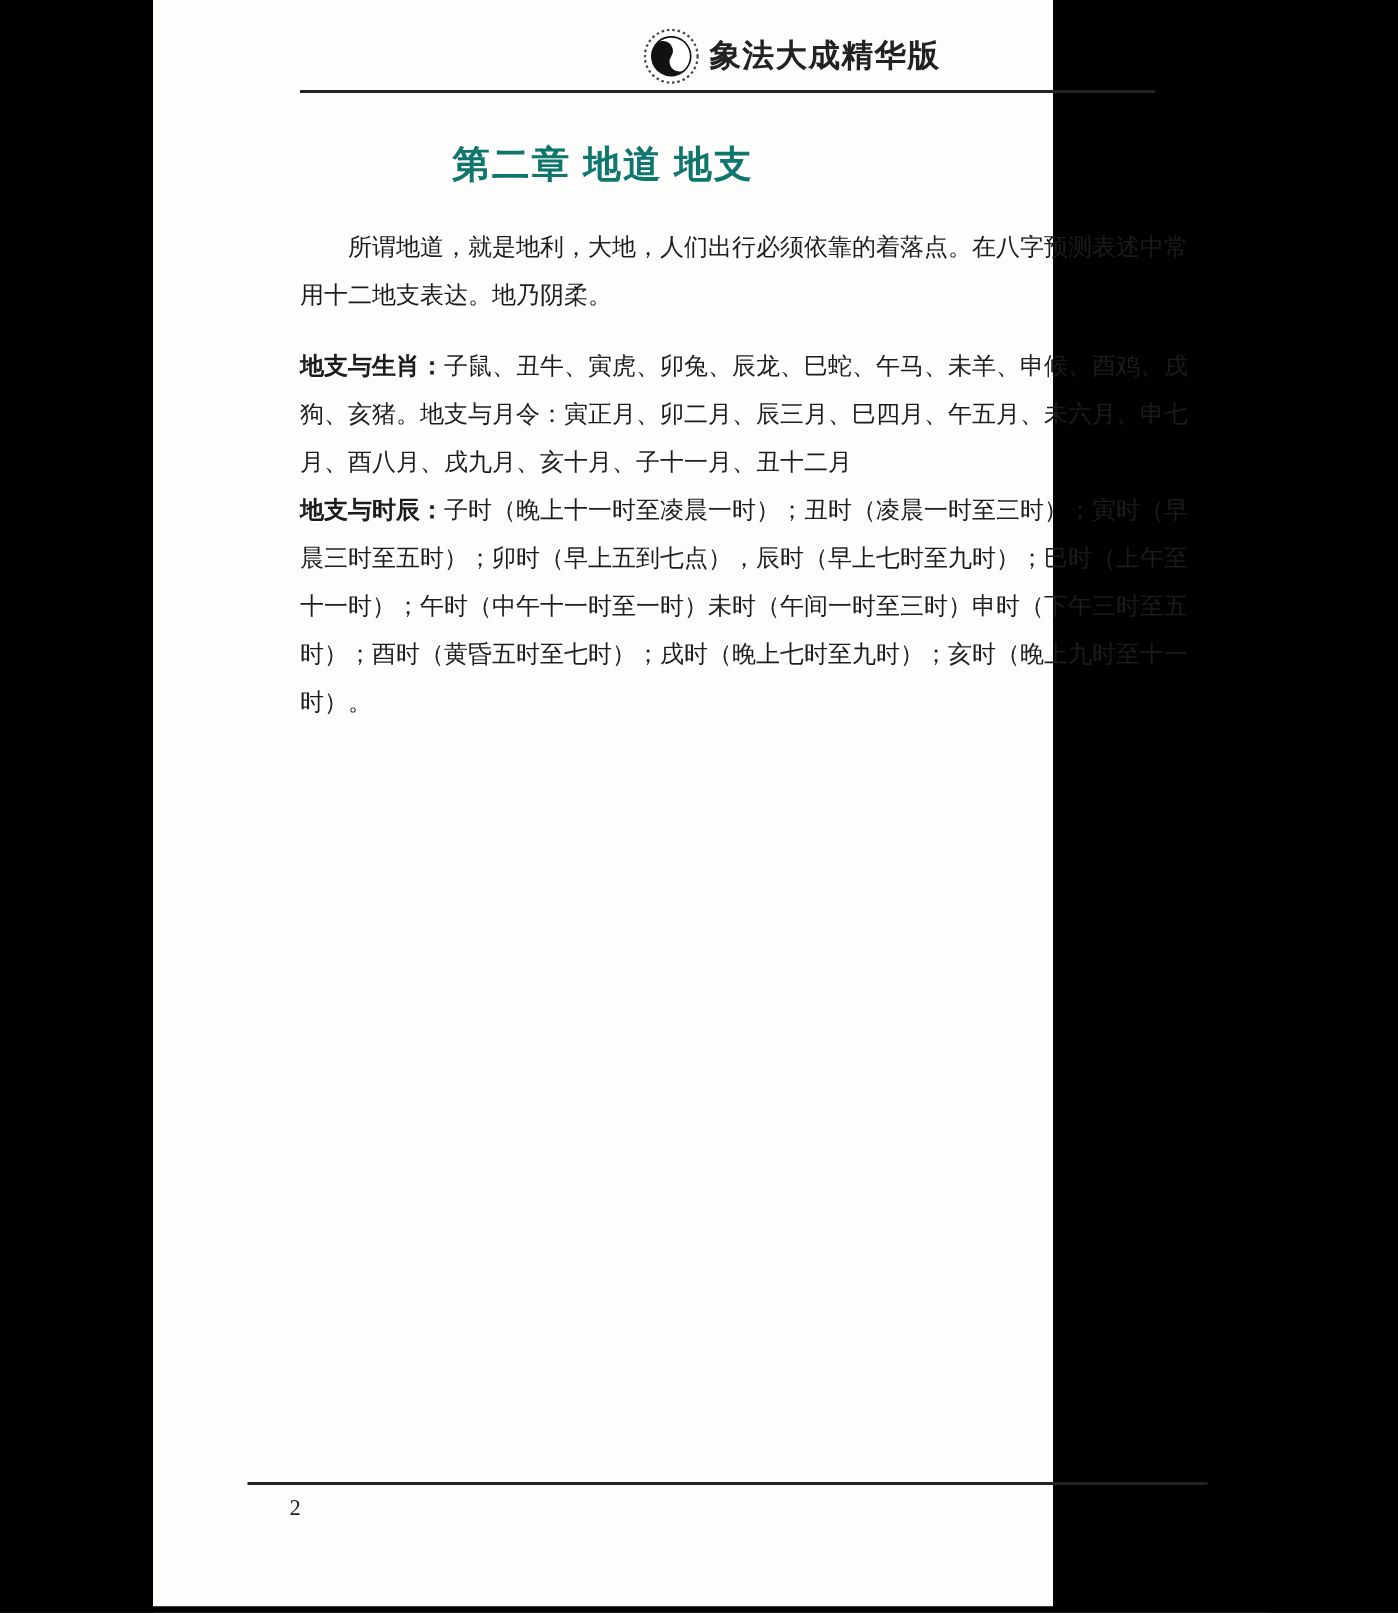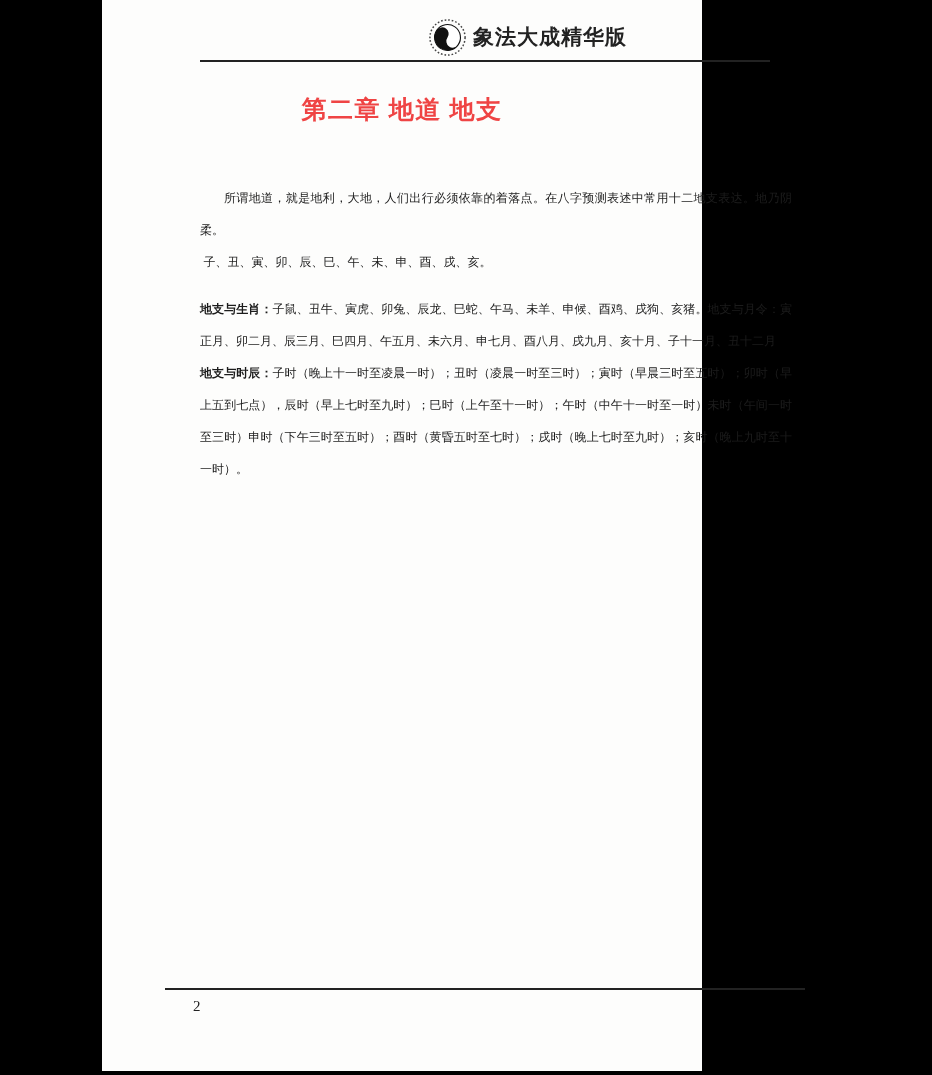--- a/index.html
+++ b/index.html
@@ -32,31 +32,30 @@
     white-space:nowrap;
   }
   .header-rule{
     position:absolute;top:60px;left:98px;width:570px;height:2px;
     background:#222;
   }
   
   .chapter-title{
     position:absolute;top:93px;left:0;width:100%;
     text-align:center;
-    font-size:25px;font-weight:bold;color:#ef4444;
+    font-size:25px;font-weight:bold;color:#0f766e;
     letter-spacing:1.5px;
     margin:0;
   }
   
   .body-text{
     position:absolute;left:98px;top:150px;width:592px;
-    font-size:12px;line-height:32px;
+    font-size:16px;line-height:32px;
     text-align:justify;
     text-justify:inter-ideograph;
-    margin-top:32px;
   }
   .body-text p{margin:0;}
   .para-indent{text-indent:2em;}
   .para-small-indent{text-indent:0.3em;}
   .para-gap{margin-top:15px !important;}
   .inline-label{font-weight:bold;}
   
   .footer-rule{
     position:absolute;left:63px;top:988px;width:640px;height:2px;
     background:#222;
@@ -88,21 +87,20 @@
         </svg>
       </span>
       <span class="brand">象法大成精华版</span>
     </div>
     <div class="header-rule"></div>
 
     <h1 class="chapter-title">第二章 地道 地支</h1>
 
     <div class="body-text">
       <p class="para-indent">所谓地道，就是地利，大地，人们出行必须依靠的着落点。在八字预测表述中常用十二地支表达。地乃阴柔。</p>
-      <p class="para-small-indent">子、丑、寅、卯、辰、巳、午、未、申、酉、戌、亥。</p>
       <p class="para-gap"><span class="inline-label">地支与生肖：</span><span>子鼠、丑牛、寅虎、卯兔、辰龙、巳蛇、午马、未羊、申候、酉鸡、戌狗、亥猪。地支与月令：寅正月、卯二月、辰三月、巳四月、午五月、未六月、申七月、酉八月、戌九月、亥十月、子十一月、丑十二月</span></p>
       <p><span class="inline-label">地支与时辰：</span><span>子时（晚上十一时至凌晨一时）；丑时（凌晨一时至三时）；寅时（早晨三时至五时）；卯时（早上五到七点），辰时（早上七时至九时）；巳时（上午至十一时）；午时（中午十一时至一时）未时（午间一时至三时）申时（下午三时至五时）；酉时（黄昏五时至七时）；戌时（晚上七时至九时）；亥时（晚上九时至十一时）。</span></p>
     </div>
 
     <div class="footer-rule"></div>
     <div class="page-number">2</div>
 
   </div>
 
   <div class="scan-bar bar-bottom"></div>

